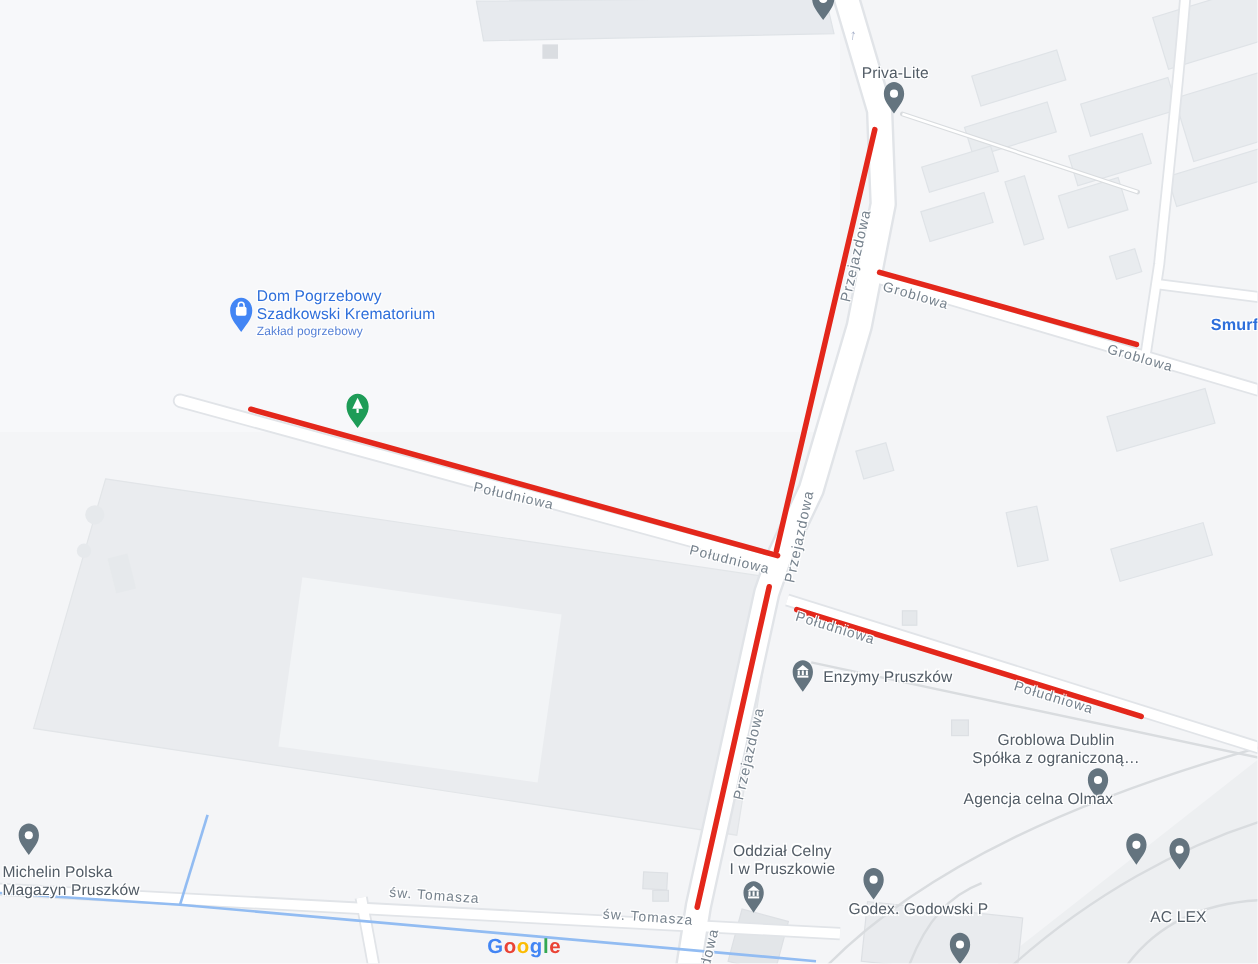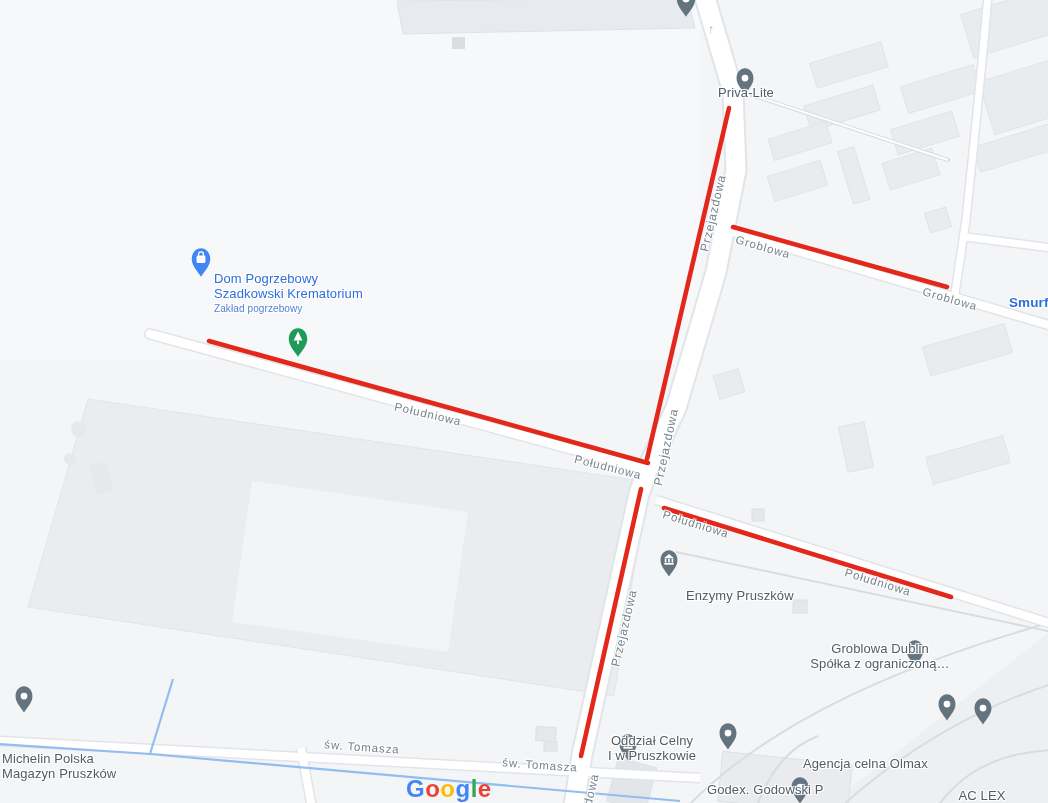--- a/index.html
+++ b/index.html
@@ -9,35 +9,34 @@
     font-family:"Liberation Sans",sans-serif;
     cursor:grab;
   }
   #map-base{position:absolute;left:0;top:0;z-index:1;}
   #labels-layer{position:absolute;left:0;top:0;width:100%;height:100%;z-index:5;}
   .map-pin{position:absolute;z-index:4;}
   .poi-label{
     position:absolute;z-index:6;white-space:nowrap;
     font-size:13px;line-height:15px;letter-spacing:.1px;color:#525c66;
     text-shadow:-1px -1px 0 #fff,1px -1px 0 #fff,-1px 1px 0 #fff,1px 1px 0 #fff,0 0 3px #fff;
-    margin-top:32px;
   }
   .poi-label.align-center{text-align:center;}
   .poi-label.c-blue{color:#2e6fdb;}
   .poi-label.c-green{color:#14994f;}
   .poi-label.c-blue-bold{color:#2e6fdb;font-weight:bold;font-size:13.5px;}
   .poi-label .sub{font-size:10px;color:#5580d6;}
   .street-label{
     position:absolute;z-index:3;white-space:nowrap;
     font-size:11.5px;letter-spacing:.9px;color:#76828d;
     text-shadow:-1px -1px 0 #fff,1px -1px 0 #fff,-1px 1px 0 #fff,1px 1px 0 #fff;
   }
   #google-logo{
     position:absolute;left:406px;top:778px;z-index:8;
-    font-size:24px;font-weight:bold;letter-spacing:.5px;line-height:22px;
+    font-size:17px;font-weight:bold;letter-spacing:.5px;line-height:22px;
   }
   #one-way-arrow{
     position:absolute;z-index:3;color:#a8b2cb;font-size:12px;font-weight:bold;
     transform:translate(-50%,-50%) rotate(6deg);
   }
 </style>
 </head>
 <body>
 
 <div id="map-root">
@@ -209,21 +208,21 @@
           <circle cx="0" cy="-19.5" r="4" fill="#fff"></circle>
         </svg></div>
       <div class="map-pin" style="left: 674px; top: -13px;"><svg width="24" height="30" viewBox="-13 -32 26 32">
           <path d="M0 0 C-5.5 -8 -10 -12.5 -10 -19.5 C-10 -26 -5.5 -31 0 -31 C5.5 -31 10 -26 10 -19.5 C10 -12.5 5.5 -8 0 0 Z" fill="#64747F"></path>
           <circle cx="0" cy="-19.5" r="4" fill="#fff"></circle>
         </svg></div>
       <div class="map-pin" style="left: 936px; top: 693px;"><svg width="22" height="28" viewBox="-13 -32 26 32">
           <path d="M0 0 C-5.5 -8 -10 -12.5 -10 -19.5 C-10 -26 -5.5 -31 0 -31 C5.5 -31 10 -26 10 -19.5 C10 -12.5 5.5 -8 0 0 Z" fill="#64747F"></path>
           <circle cx="0" cy="-19.5" r="4" fill="#fff"></circle>
         </svg></div>
-      <div class="poi-label c-gray" style="left: 803px; top: 724px;">
+      <div class="poi-label c-gray" style="left: 803px; top: 658px;">
         <div>Agencja celna Olmax</div>
       </div>
       <div class="map-pin" style="left: 972px; top: 697px;"><svg width="22" height="28" viewBox="-13 -32 26 32">
           <path d="M0 0 C-5.5 -8 -10 -12.5 -10 -19.5 C-10 -26 -5.5 -31 0 -31 C5.5 -31 10 -26 10 -19.5 C10 -12.5 5.5 -8 0 0 Z" fill="#64747F"></path>
           <circle cx="0" cy="-19.5" r="4" fill="#fff"></circle>
         </svg></div>
       <div class="poi-label c-gray align-center" style="left: 982px; top: 756px; transform: translateX(-50%);">
         <div>AC LEX</div>
       </div>
       <div class="street-label" style="left: 713px; top: 213px; font-size: 12px; transform: translate(-50%, -50%) rotate(-77deg);">Przejazdowa</div>

